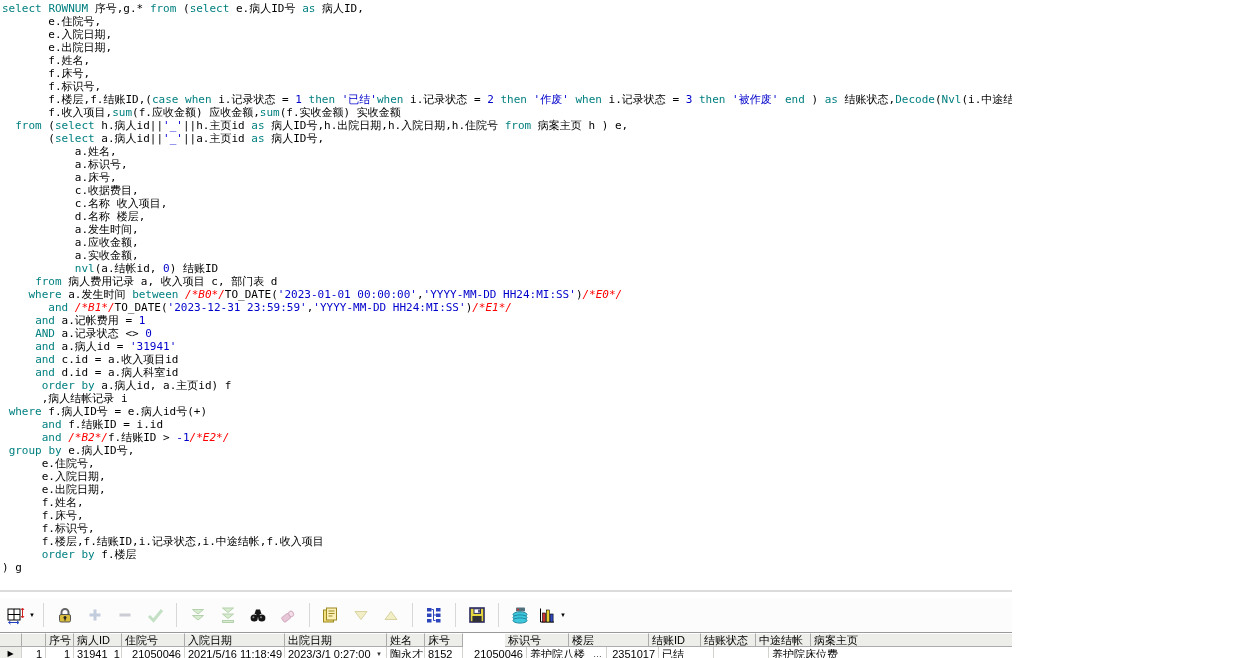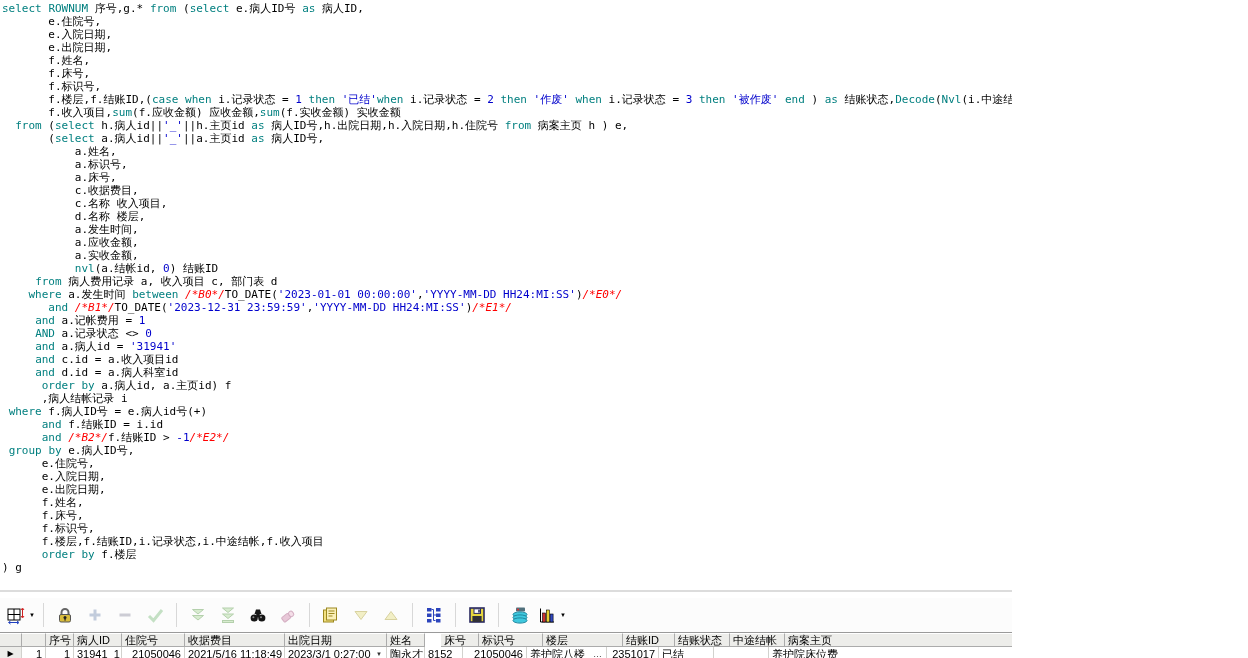--- a/index.html
+++ b/index.html
@@ -228,25 +228,25 @@
       </span>
     </div>
 
   <div class="grid">
     <div class="grid-rowline" id="grid-header">
         <div class="hcell" style="width: 22px; flex: 0 0 22px;"></div>
         <div class="hcell" style="width: 24px; flex: 0 0 24px;"></div>
         <div class="hcell" style="width: 28px; flex: 0 0 28px;"><span>序号</span></div>
         <div class="hcell" style="width: 48px; flex: 0 0 48px;"><span>病人ID</span></div>
         <div class="hcell" style="width: 63px; flex: 0 0 63px;"><span>住院号</span></div>
-        <div class="hcell" style="width: 100px; flex: 0 0 100px;"><span>收据费目</span></div>
+        <div class="hcell" style="width: 100px; flex: 0 0 100px;"><span>入院日期</span></div>
         <div class="hcell" style="width: 102px; flex: 0 0 102px;"><span>出院日期</span></div>
         <div class="hcell" style="width: 38px; flex: 0 0 38px;"><span>姓名</span></div>
-        <div class="hcell" style="width: 38px; flex: 0 0 38px; margin-left: 16px;"><span>床号</span></div>
-        <div class="hcell" style="width: 64px; flex: 0 0 64px;"><span>标识号</span></div>
+        <div class="hcell" style="width: 38px; flex: 0 0 38px;"><span>床号</span></div>
+        <div class="hcell" style="width: 64px; flex: 0 0 64px; margin-left: 42px;"><span>标识号</span></div>
         <div class="hcell" style="width: 80px; flex: 0 0 80px;"><span>楼层</span></div>
         <div class="hcell" style="width: 52px; flex: 0 0 52px;"><span>结账ID</span></div>
         <div class="hcell" style="width: 55px; flex: 0 0 55px;"><span>结账状态</span></div>
         <div class="hcell" style="width: 55px; flex: 0 0 55px;"><span>中途结帐</span></div>
         <div class="hcell" style="width: 282px; flex: 0 0 282px;"><span>病案主页</span></div>
         <div class="hcell" style="width: 70px; flex: 0 0 70px; text-align: right;"><span>应收金额</span></div>
         <div class="hcell" style="width: 70px; flex: 0 0 70px;"><span>实收金额</span></div>
       </div>
     <div class="grid-rowline" id="grid-body">
         <div class="dcell marker-cell" style="width: 22px; flex: 0 0 22px;">

